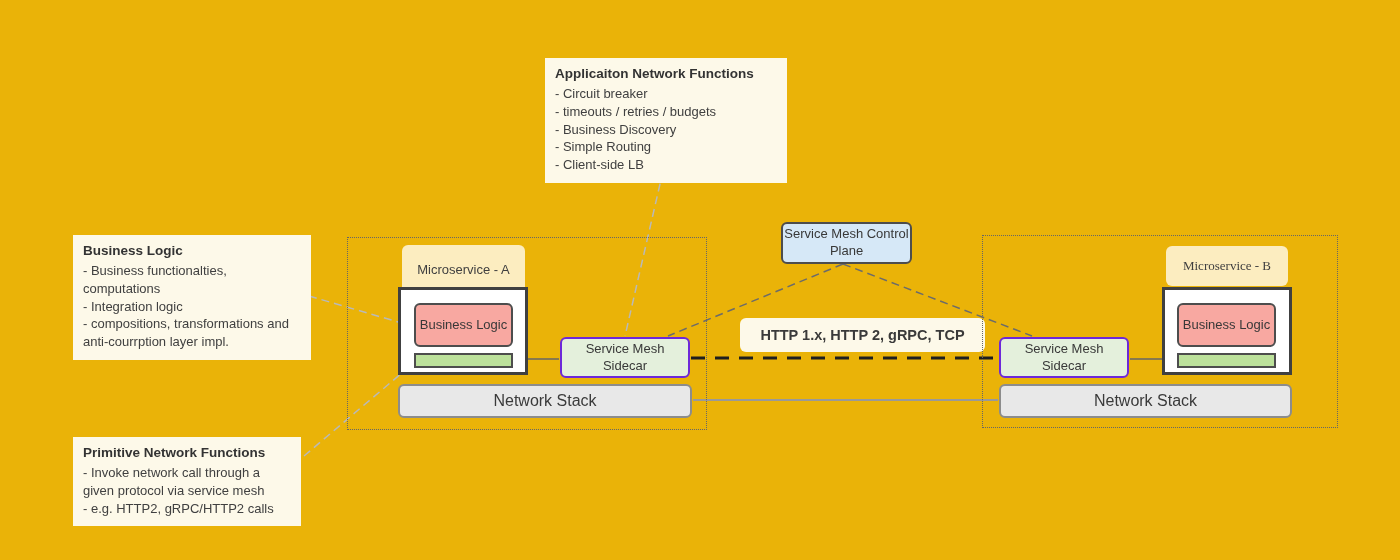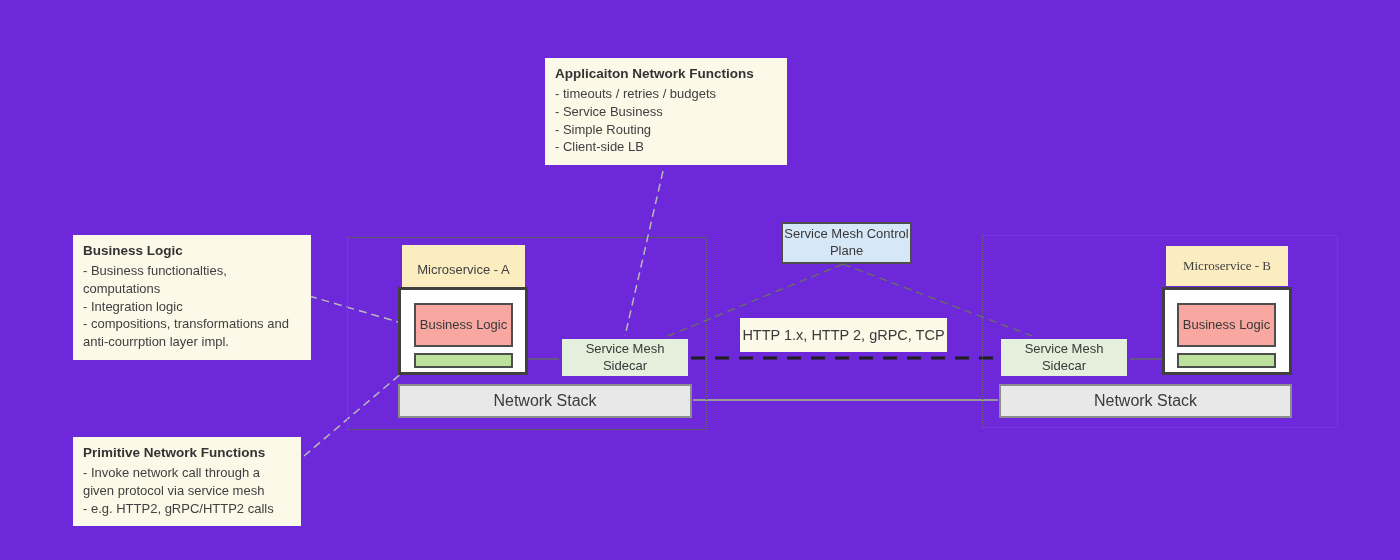--- a/index.html
+++ b/index.html
@@ -1,22 +1,22 @@
 <!DOCTYPE html>
 <html style="--note_bg: #FDF9E9; --label_bg: #FCEDC0; --pink: #F8A8A1; --green_bar: #BCE19B; --sidecar_bg: #E4F0DC; --stack_bg: #E8E8E8; --control_bg: #D6E8F7;"><head>
 <meta charset="utf-8">
 <style>
   html,body{margin:0;padding:0;background:#fff;}
   #canvas{
-    position:relative;width:1400px;height:560px;background:#6d28d9;overflow:hidden;
+    position:relative;width:1400px;height:560px;background:#eab308;overflow:hidden;
     font-family:"Liberation Sans","DejaVu Sans",sans-serif;color:#3a3a3a;
   }
   #wires{position:absolute;left:0;top:0;width:1400px;height:560px;}
   .abs{position:absolute;box-sizing:border-box;}
-  .center{display:flex;align-items:center;justify-content:center;text-align:center;}
+  .center{display:flex;align-items:center;justify-content:center;text-align:center;border-radius:6px;}
 
   
   .note{background:var(--note_bg);padding:7px 10px 9px 10px;font-size:13px;line-height:1.38;color:#404040;}
   .note .note-title{font-weight:bold;font-size:13.5px;margin-bottom:1px;color:#333;}
   .note ul{margin:0;padding:0;list-style:none;}
 
   .ms-group{border:1px dotted #666;background:transparent;}
   .ms-label{background:var(--label_bg);font-size:13px;color:#3f3f3f;}
   .host-box{background:#ffffff;border:3px solid #404040;}
   .biz-box{background:var(--pink);border:2px solid #4d4d4d;font-size:13px;line-height:1.3;color:#383838;}
@@ -44,22 +44,23 @@
 
     <path d="M693,400 L998,400" stroke="#999" stroke-width="2" fill="none"></path>
 
     <path d="M513,359 L559,359" stroke="#666" stroke-width="1.5" fill="none"></path>
     <path d="M1130,359 L1176,359" stroke="#666" stroke-width="1.5" fill="none"></path>
   </svg>
 
   <div class="abs note" style="left:545px;top:58px;width:242px;">
     <div class="note-title">Applicaiton Network Functions</div>
     <ul>
+      <li>- Circuit breaker</li>
       <li>- timeouts / retries / budgets</li>
-      <li>- Service Business</li>
+      <li>- Business Discovery</li>
       <li>- Simple Routing</li>
       <li>- Client-side LB</li>
     </ul>
   </div>
 
   <div class="abs note" style="left:73px;top:235px;width:238px;">
     <div class="note-title">Business Logic</div>
     <ul>
       <li>- Business functionalties, computations</li>
       <li>- Integration logic</li>
@@ -77,21 +78,21 @@
 
   <div class="abs ms-group" style="left:347px;top:237px;width:360px;height:193px;"></div>
   <div class="abs ms-label center" style="left:402px;top:245px;width:123px;height:49px;">Microservice - A</div>
   <div class="abs host-box" style="left:398px;top:287px;width:130px;height:88px;"></div>
   <div class="abs biz-box center" style="left:414px;top:303px;width:99px;height:44px;">Business Logic</div>
   <div class="abs prim-bar" style="left:414px;top:353px;width:99px;height:15px;"></div>
   <div class="abs sidecar center" style="left:560px;top:337px;width:130px;height:41px;">Service Mesh Sidecar</div>
   <div class="abs netstack center" style="left:398px;top:384px;width:294px;height:34px;">Network Stack</div>
 
   <div class="abs control center" style="left:781px;top:222px;width:131px;height:42px;">Service Mesh Control Plane</div>
-  <div class="abs proto center" style="left:740px;top:318px;width:207px;height:34px;">HTTP 1.x, HTTP 2, gRPC, TCP</div>
+  <div class="abs proto center" style="left:740px;top:318px;width:245px;height:34px;font-weight:bold;">HTTP 1.x, HTTP 2, gRPC, TCP</div>
 
   <div class="abs ms-group" style="left:982px;top:235px;width:356px;height:193px;"></div>
   <div class="abs ms-label center" style="left:1166px;top:246px;width:122px;height:40px;font-family:Liberation Serif, serif;">Microservice - B</div>
   <div class="abs host-box" style="left:1162px;top:287px;width:130px;height:88px;"></div>
   <div class="abs biz-box center" style="left:1177px;top:303px;width:99px;height:44px;">Business Logic</div>
   <div class="abs prim-bar" style="left:1177px;top:353px;width:99px;height:15px;"></div>
   <div class="abs sidecar center" style="left:999px;top:337px;width:130px;height:41px;">Service Mesh Sidecar</div>
   <div class="abs netstack center" style="left:999px;top:384px;width:293px;height:34px;">Network Stack</div>
 
 </div>

